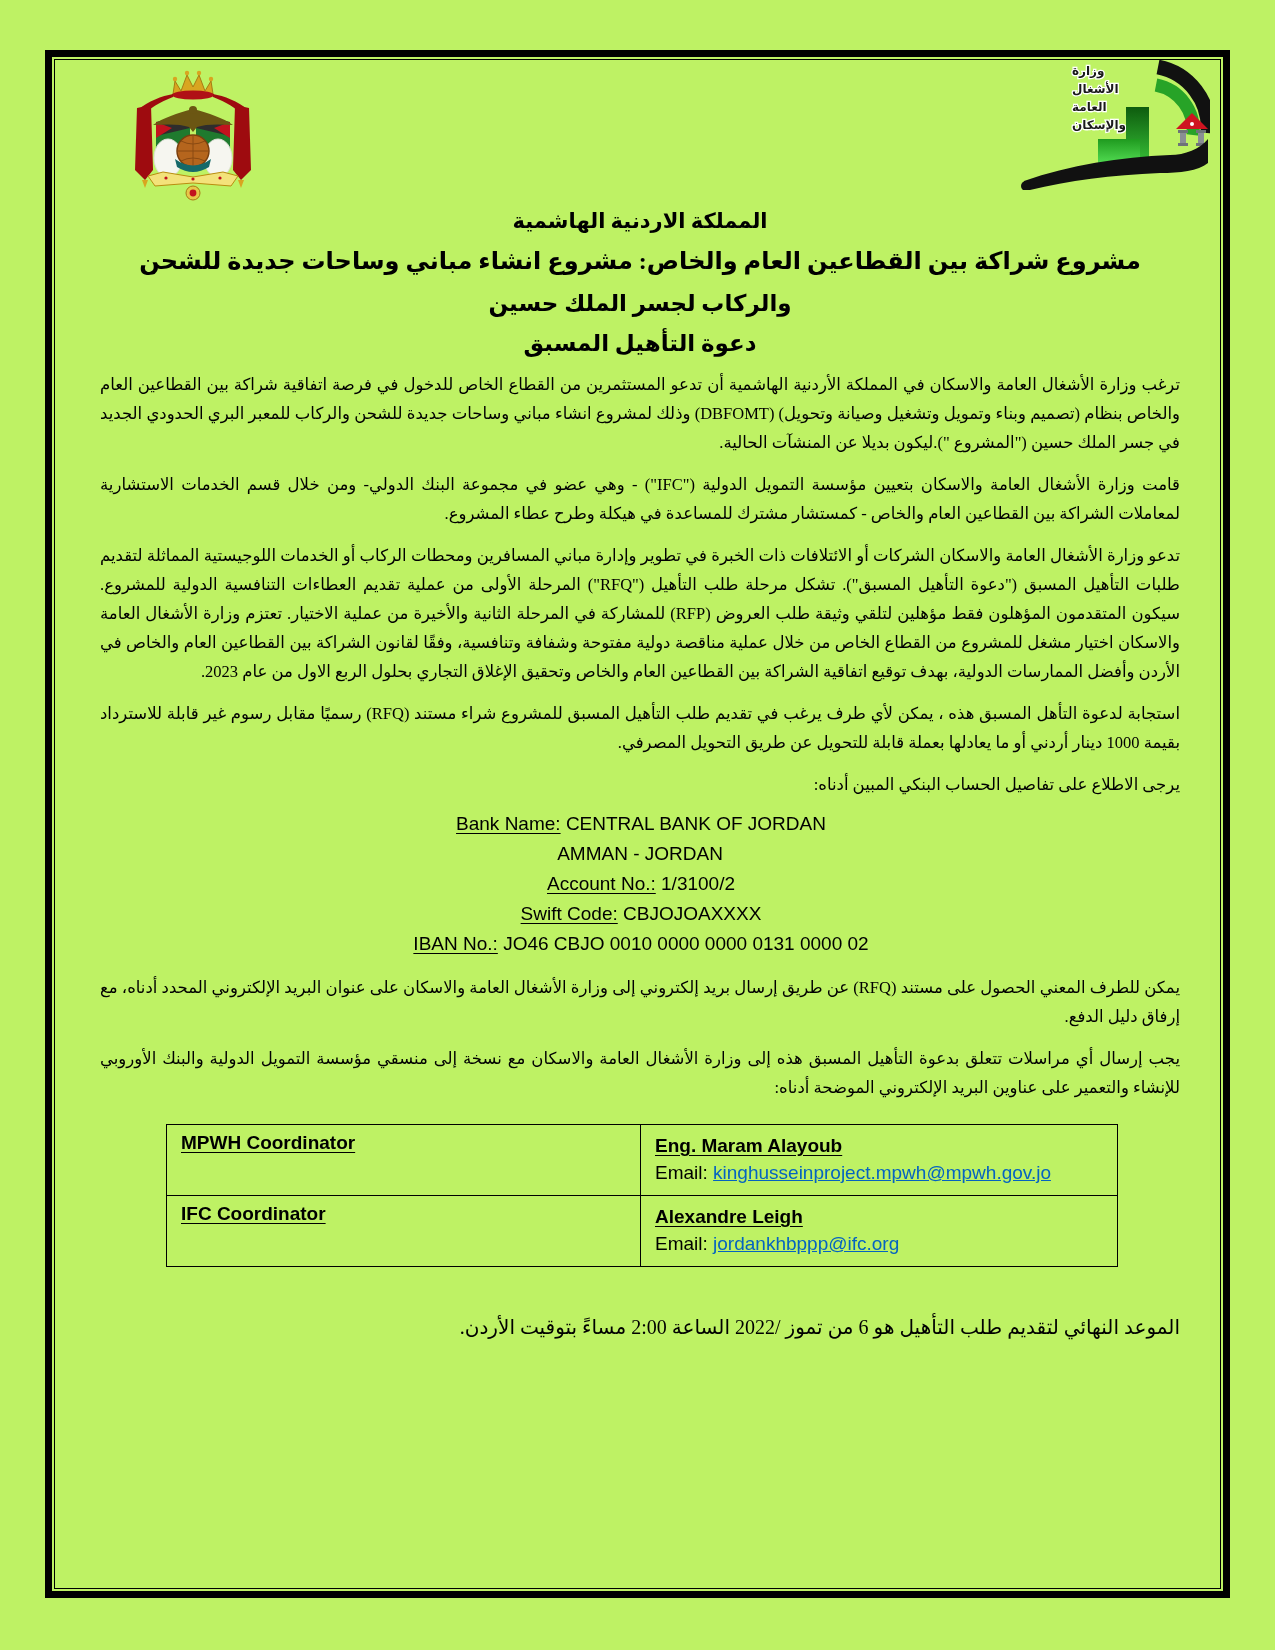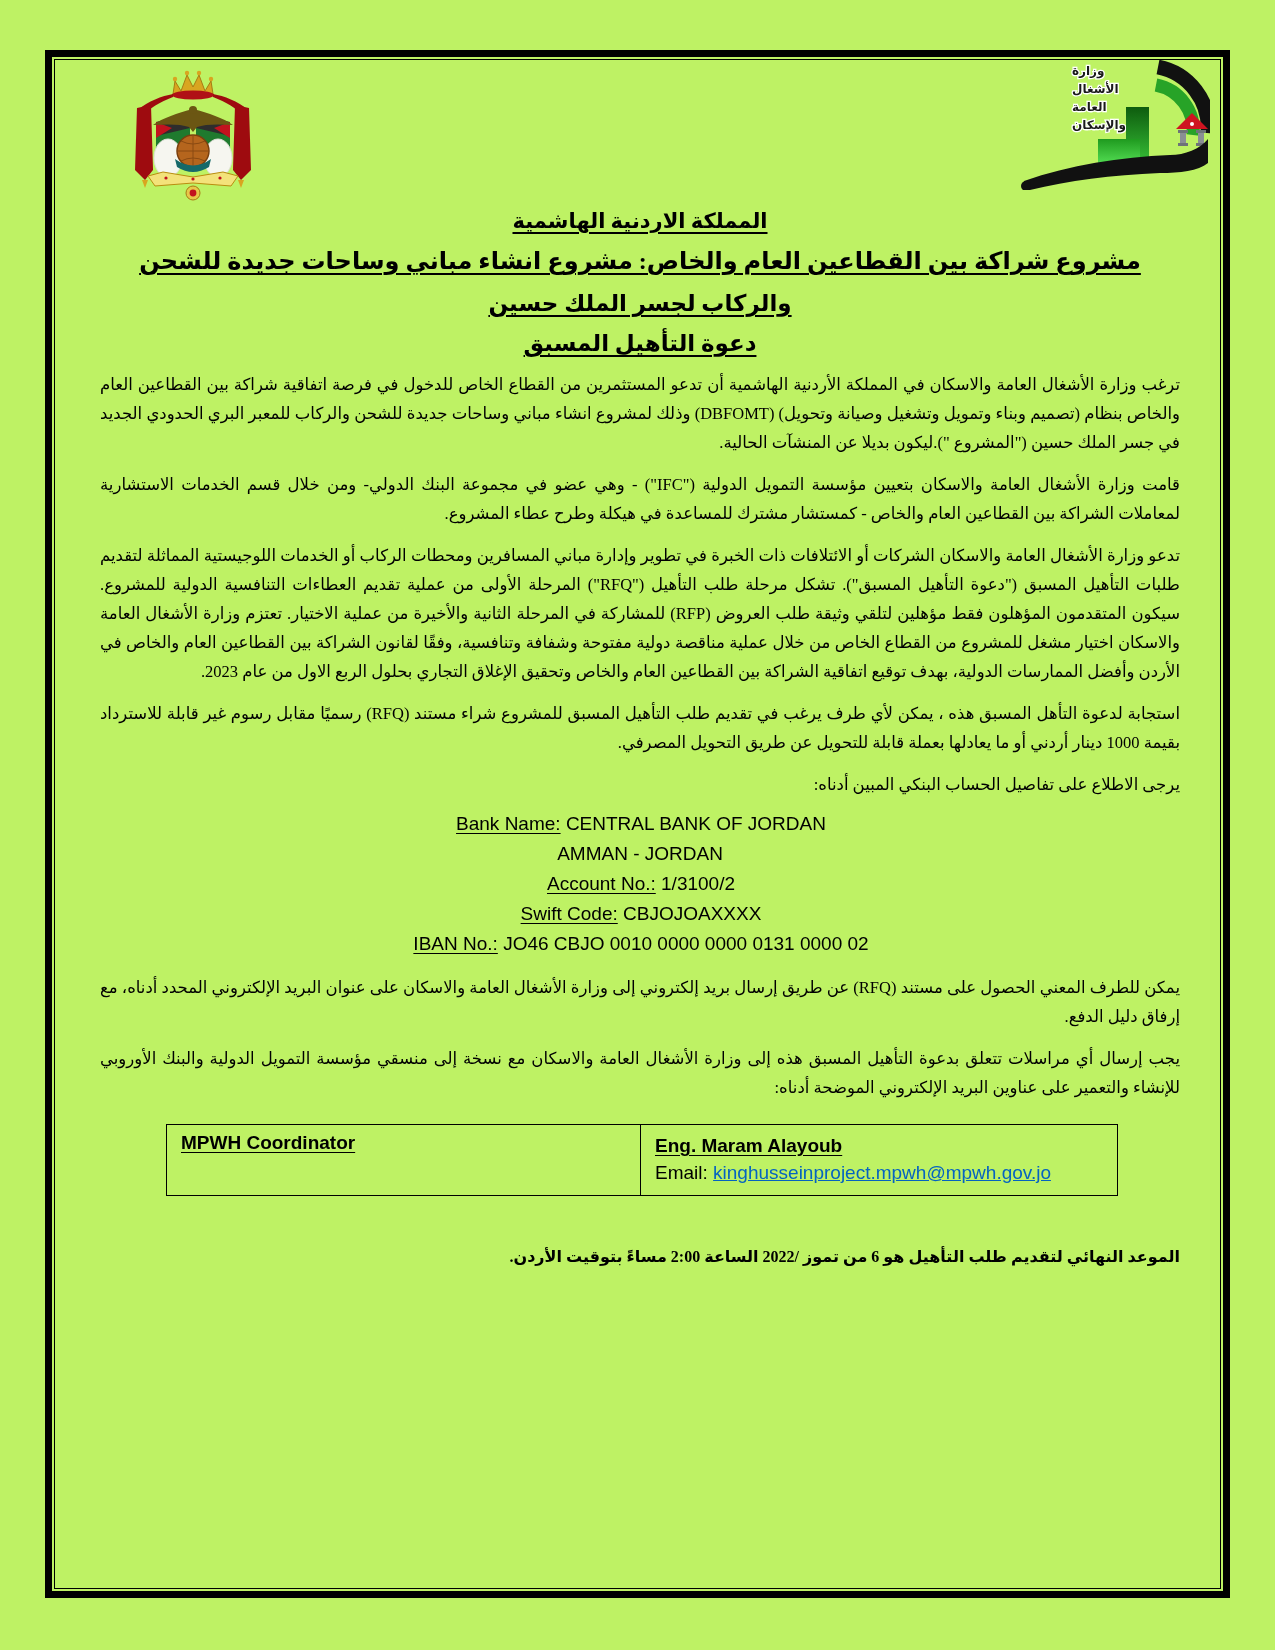--- a/index.html
+++ b/index.html
@@ -16,21 +16,21 @@
     content:""; position:absolute; inset:2px; border:1.5px solid #000;
   }
   .content {
     position:absolute; left:100px; right:95px; top:58px; bottom:60px;
   }
   .logo-row { position:relative; height:150px; }
   .coat-of-arms { position:absolute; left:18px; top:6px; width:150px; height:140px; }
   .ministry-logo { position:absolute; right:-30px; top:0px; width:200px; height:132px; }
 
   .hdr { text-align:center; direction:rtl; font-weight:bold; }
-  .hdr span { text-decoration:underline; text-underline-offset:4px; text-decoration-thickness:2px;text-align:center; }
+  .hdr span { text-underline-offset:4px; text-decoration-thickness:2px;text-align:center; }
   .hdr-1, .hdr-2 { font-size:21px; line-height:26px; margin-bottom:12px; }
   .hdr-3 { font-size:24px; line-height:30px; margin-bottom:14px; }
   .hdr-4, .hdr-5 { font-size:23px; line-height:28px; margin-bottom:12px; }
 
   .body-par {
     direction:rtl; text-align:justify; font-size:16.5px; line-height:29px;
     margin:0 0 13px 0;
   }
   .align-right-par {
     direction:rtl; text-align:right; font-size:16.5px; line-height:29px; margin:0 0 10px 0;
@@ -48,21 +48,21 @@
     border-collapse:collapse; margin:22px 0 0 66px; width:952px;
     font-family:"Liberation Sans","DejaVu Sans",sans-serif; font-size:19px;
   }
   .contacts-table td { border:1.6px solid #000; vertical-align:top; padding:7px 14px 9px 14px; }
   .td-role { width:445px; padding-top:14px; }
   .role-label, .contact-name { font-weight:bold; text-decoration:underline; text-underline-offset:3px; }
   .contact-line { line-height:27px; }
   .email-link { color:#0563C1; text-decoration:underline; cursor:pointer; }
 
   .deadline-line {
-    direction:rtl; text-align:right; font-size:16px; line-height:29px; margin-top:46px;font-weight:bold;
+    direction:rtl; text-align:right; font-size:20px; line-height:29px; margin-top:46px;
   }
 </style>
 </head>
 <body>
 
 <div class="page">
   <div class="frame"></div>
 
   <div class="content">
 
@@ -193,19 +193,31 @@
             <span class="role-label">MPWH Coordinator</span>
           </td>
           <td>
             <div class="contact-line contact-name">Eng. Maram Alayoub</div>
             <div class="contact-line">
               <span>Email:</span>
               <a class="email-link">kinghusseinproject.mpwh@mpwh.gov.jo</a>
             </div>
           </td>
         </tr>
+        <tr>
+          <td class="td-role">
+            <span class="role-label">IFC Coordinator</span>
+          </td>
+          <td>
+            <div class="contact-line contact-name">Alexandre Leigh</div>
+            <div class="contact-line">
+              <span>Email:</span>
+              <a class="email-link">jordankhbppp@ifc.org</a>
+            </div>
+          </td>
+        </tr>
       </tbody>
     </table>
 
     <p class="deadline-line">الموعد النهائي لتقديم طلب التأهيل هو 6 من تموز /2022 الساعة 2:00 مساءً بتوقيت الأردن.</p>
 
   </div>
 </div>
 
 </body></html>

